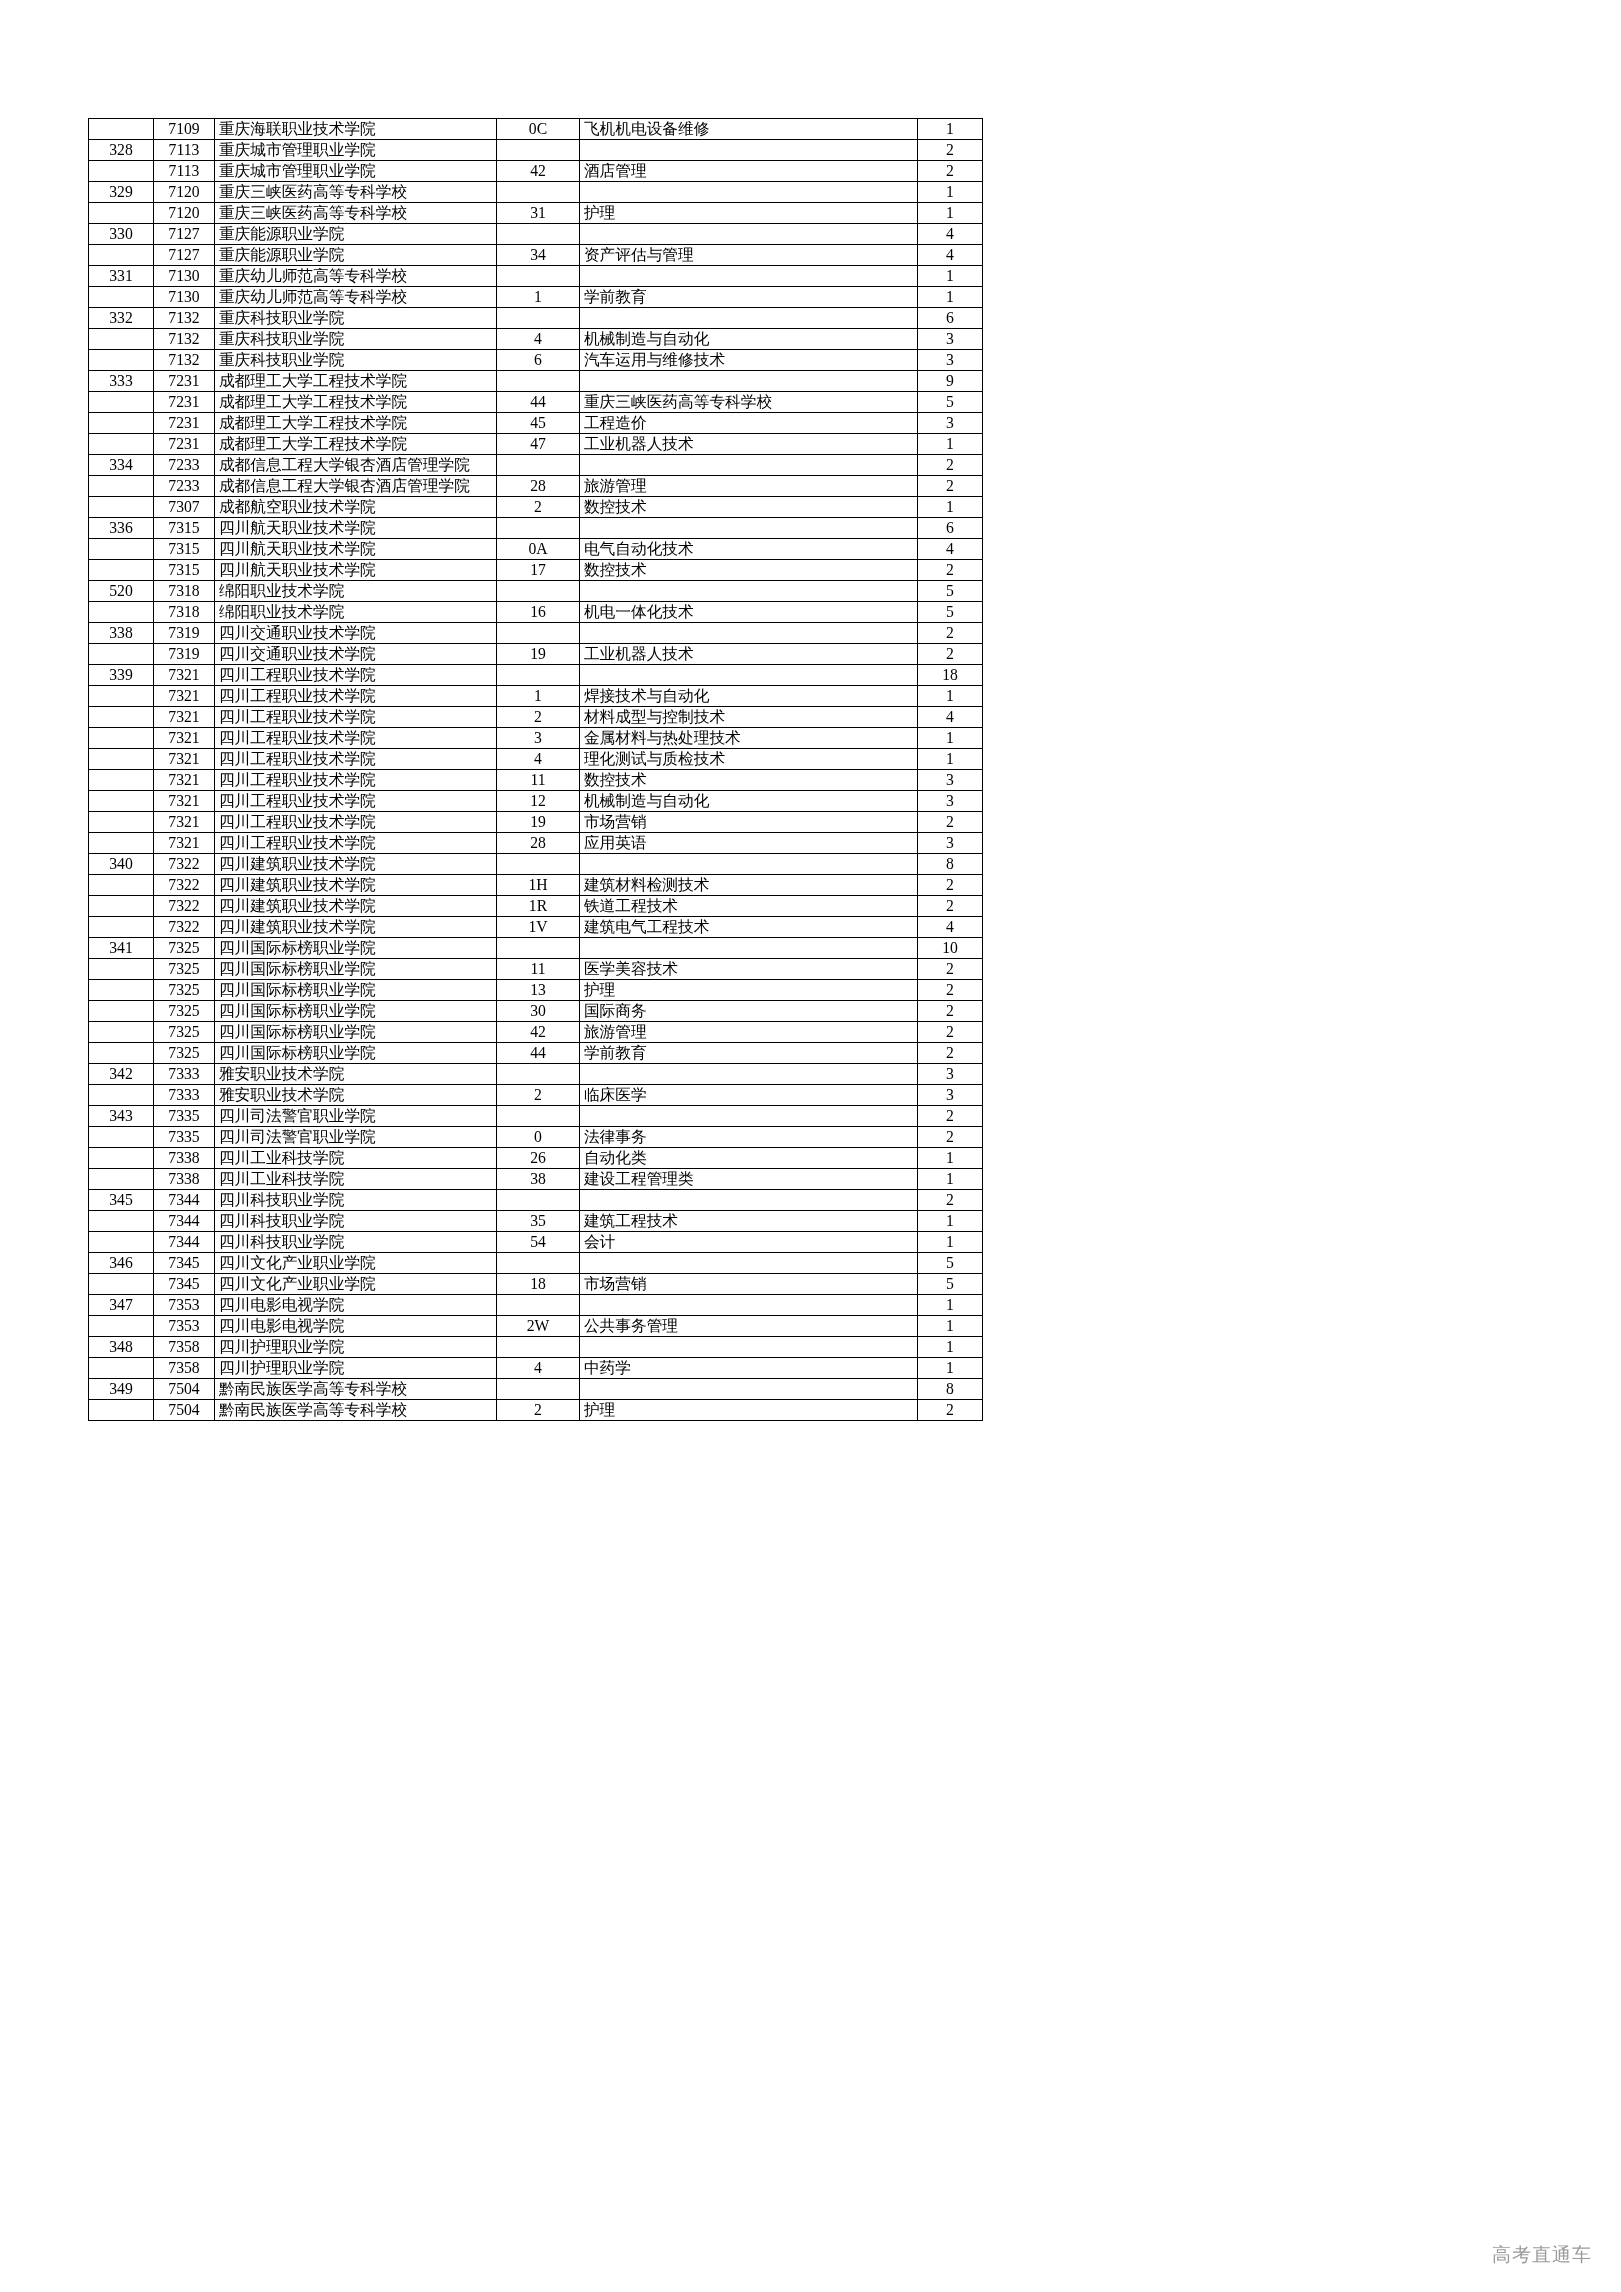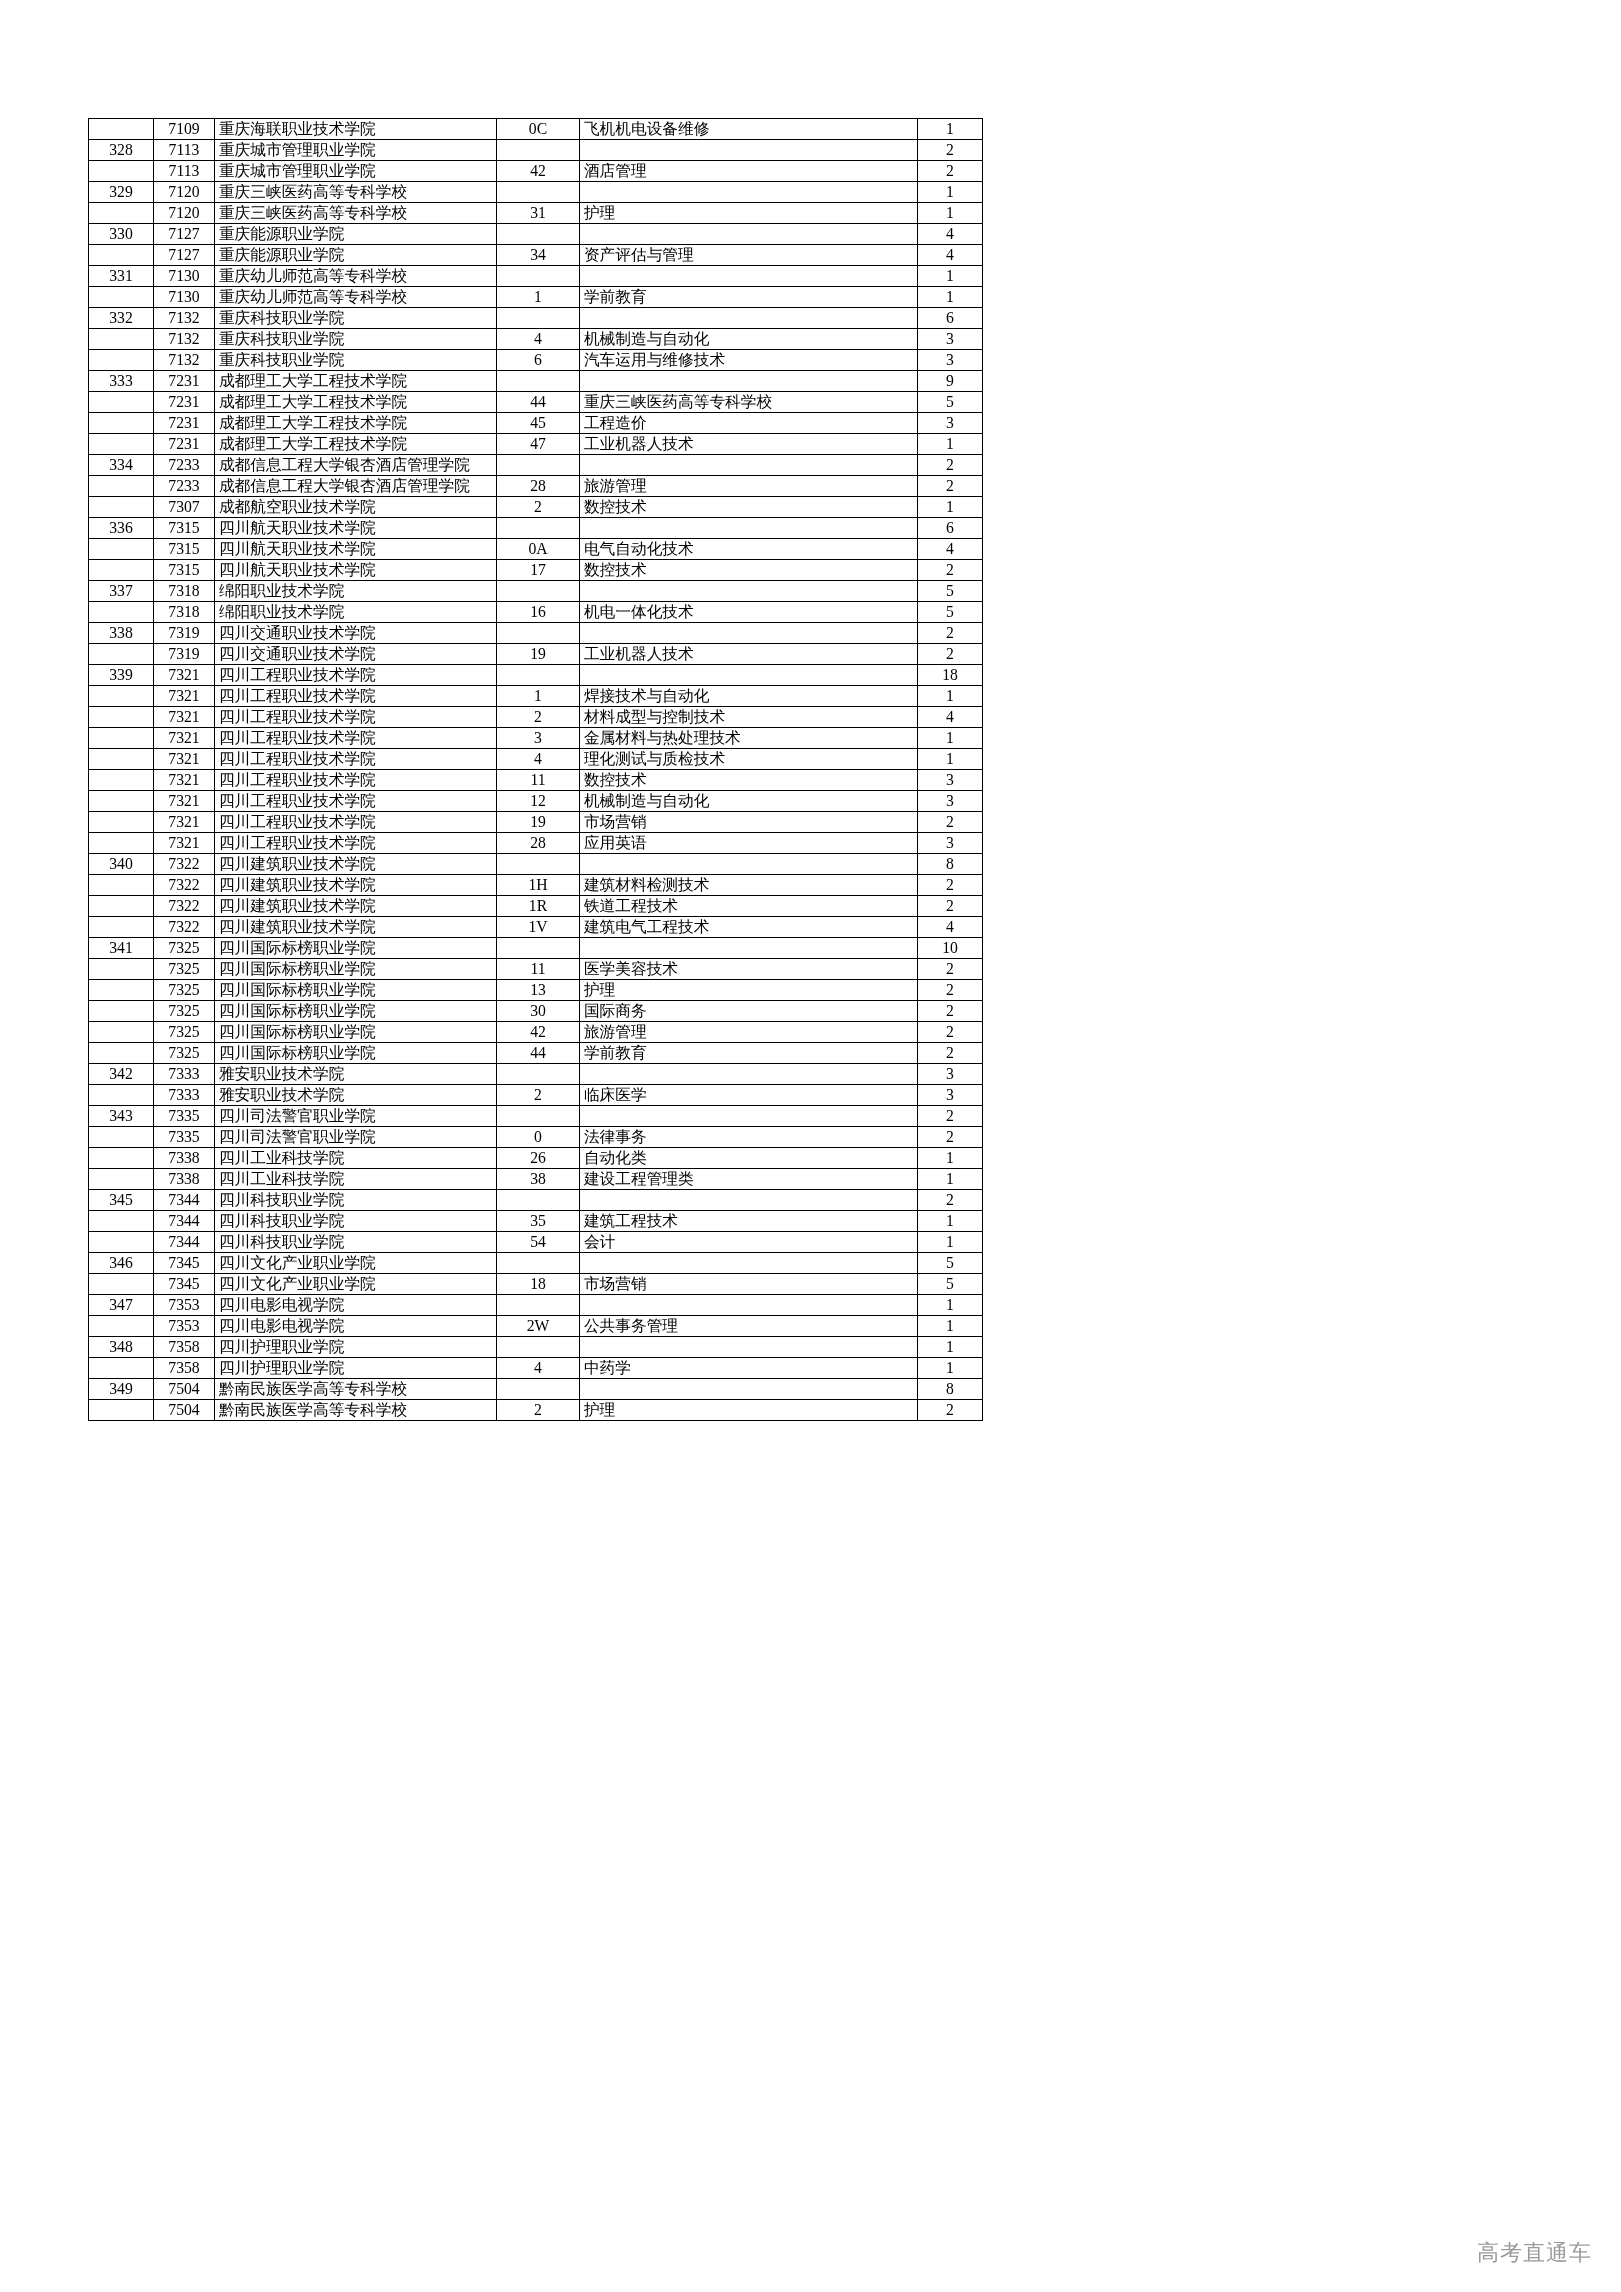--- a/index.html
+++ b/index.html
@@ -35,21 +35,21 @@
     white-space: nowrap;
     vertical-align: middle;
   }
   table.grid td.center { text-align: center; padding: 0 1px; }
   table.grid td.left   { text-align: left; }
   .watermark {
     position: absolute;
     right: 29px;
     bottom: 25.5px;
     color: #9a9a9a;
-    font-size: 22px;
+    font-size: 19px;
     letter-spacing: 1px;
     font-family: "Liberation Sans", "DejaVu Sans", sans-serif;
   }
 </style>
 </head>
 <body>
 
 <div class="page">
 
   <table class="grid">
@@ -232,21 +232,21 @@
         </tr>
         <tr>
           <td class="center">&nbsp;</td>
           <td class="center">7315</td>
           <td class="left">四川航天职业技术学院</td>
           <td class="center">17</td>
           <td class="left">数控技术</td>
           <td class="center">2</td>
         </tr>
         <tr>
-          <td class="center">337</td>
+          <td class="center">520</td>
           <td class="center">7318</td>
           <td class="left">绵阳职业技术学院</td>
           <td class="center">&nbsp;</td>
           <td class="left">&nbsp;</td>
           <td class="center">5</td>
         </tr>
         <tr>
           <td class="center">&nbsp;</td>
           <td class="center">7318</td>
           <td class="left">绵阳职业技术学院</td>

